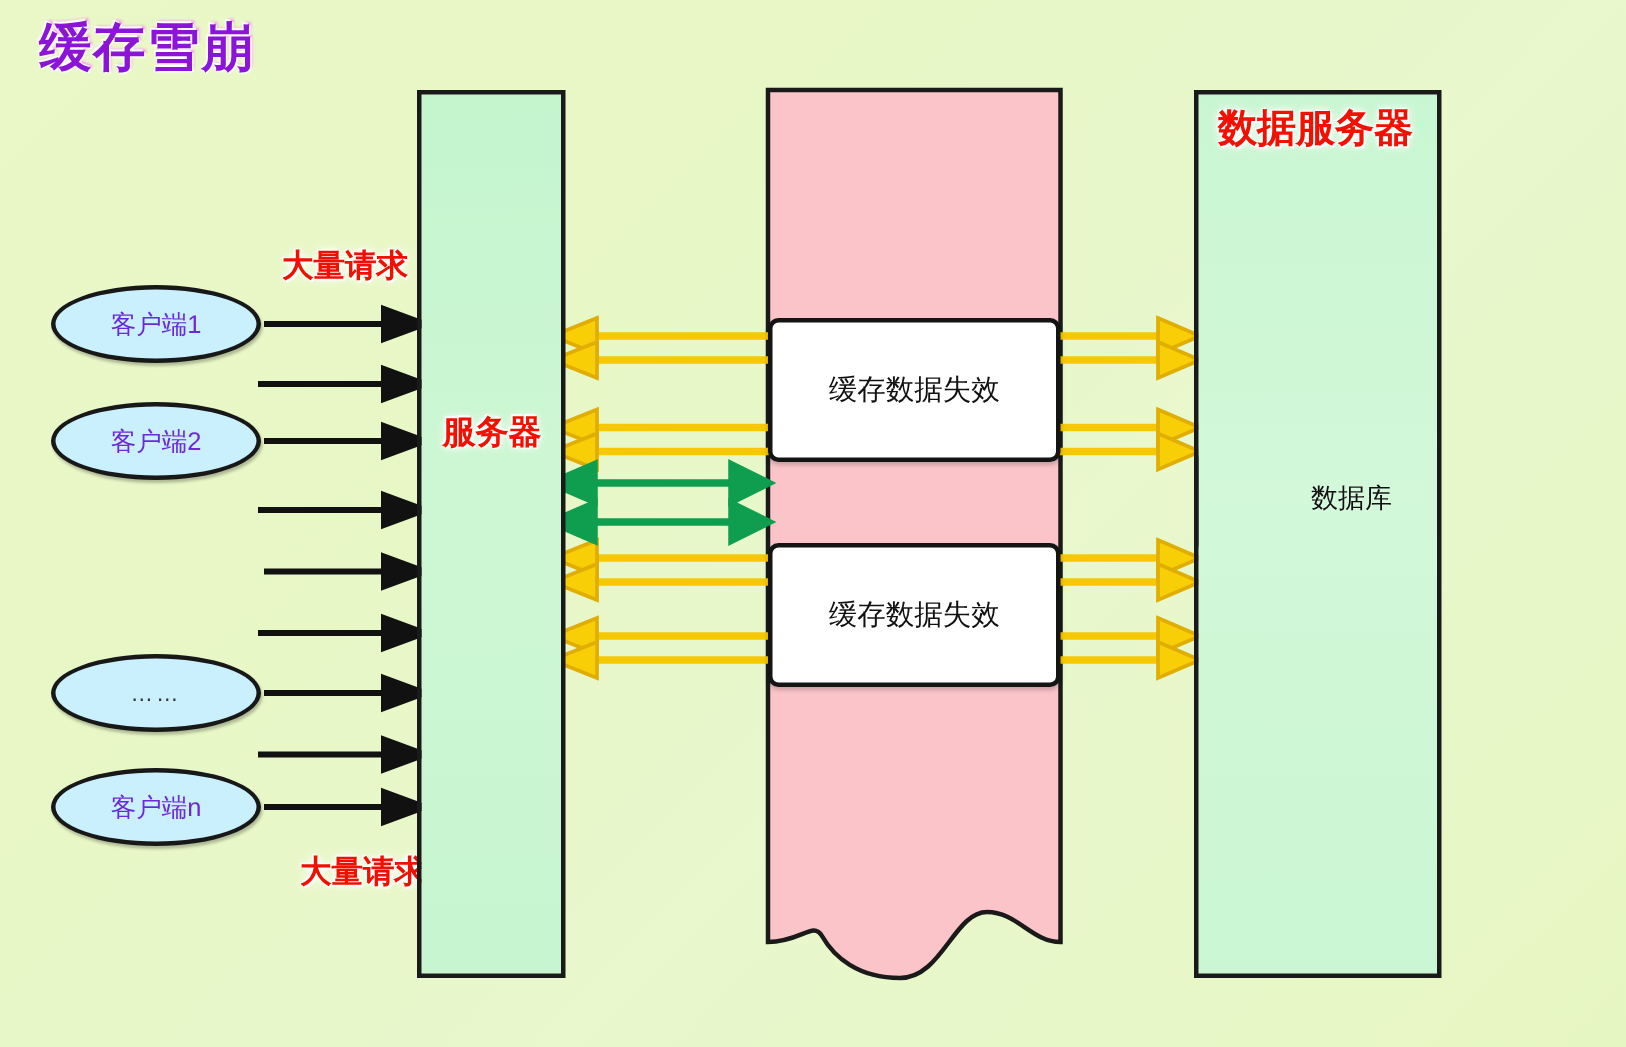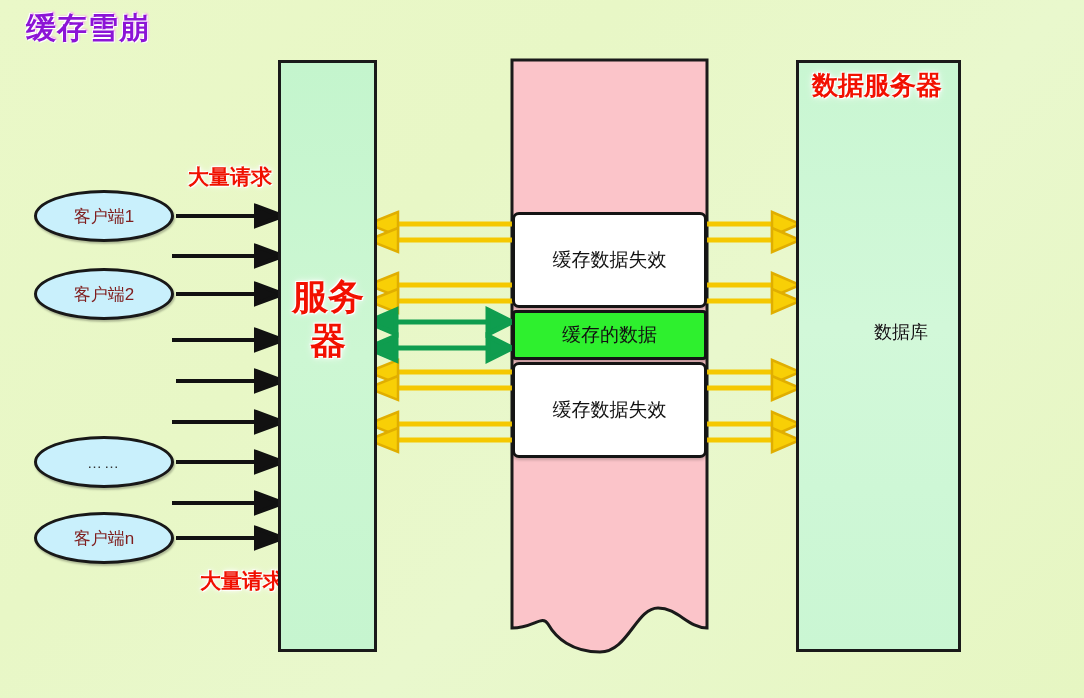--- a/index.html
+++ b/index.html
@@ -20,42 +20,42 @@
     left: 0; top: 0;
     width: 1084px;
     height: 698px;
   }
 
   
   .diagram-title {
     position: absolute;
     left: 26px;
     top: 8px;
-    font-size: 30px;
+    font-size: 35px;
     font-weight: bold;
     color: #8c14d6;
     letter-spacing: 1px;
     text-shadow: 0 0 3px #ffffff, 1px 1px 0 #ffffff, -1px -1px 0 #ffffff, 1px -1px 2px #ff66ff;
     white-space: nowrap;
   }
 
   
   .client-node {
     position: absolute;
     width: 140px;
     height: 52px;
     border-radius: 50%;
     background: #c9f0fc;
     border: 3px solid #181818;
     box-sizing: border-box;
     display: flex;
     align-items: center;
     justify-content: center;
     font-size: 17px;
-    color: #7f1d1d;
+    color: #6d28d9;
     box-shadow: 1px 2px 2px rgba(0,0,0,0.25);
   }
   .client-node.dots {
     letter-spacing: 2px;
     font-size: 15px;
     color: #333;
   }
 
   
   .req-label {
@@ -78,21 +78,21 @@
     background: linear-gradient(180deg, #c4f5cd 0%, #cdf7d3 50%, #c6f5cf 100%);
     border: 3px solid #1a1a1a;
     box-sizing: border-box;
   }
   .server-col-label {
     position: absolute;
     left: 288px;
     top: 275px;
     width: 80px;
     text-align: center;
-    font-size: 36px;
+    font-size: 22px;
     font-weight: bold;
     color: #f21000;
     line-height: 1.22;
     text-shadow: 0 0 4px #ffffff, 1px 1px 0 #ffffff, -1px -1px 0 #ffffff, 0 0 8px #ffffff;
   }
 
   
   .redis-label {
     position: absolute;
     left: 506px;
@@ -307,23 +307,20 @@
   <div class="req-label" style="left:160px; top:163px;">大量请求</div>
   <div class="req-label" style="left:172px; top:567px;">大量请求</div>
 
   <div class="server-col"></div>
   <div class="server-col-label">服务器</div>
 
 
   <div class="cache-band invalid" style="top:212px; height:96px;">
     <span>缓存数据失效</span>
   </div>
-  <div class="cache-band valid" style="top:310px; height:50px;">
-    <span>缓存的数据</span>
-  </div>
   <div class="cache-band invalid" style="top:362px; height:96px;">
     <span>缓存数据失效</span>
   </div>
 
   <div class="db-server-col"></div>
   <div class="db-server-label">数据服务器</div>
   <div class="db-cyl-label">数据库</div>
 
 </div>
 

